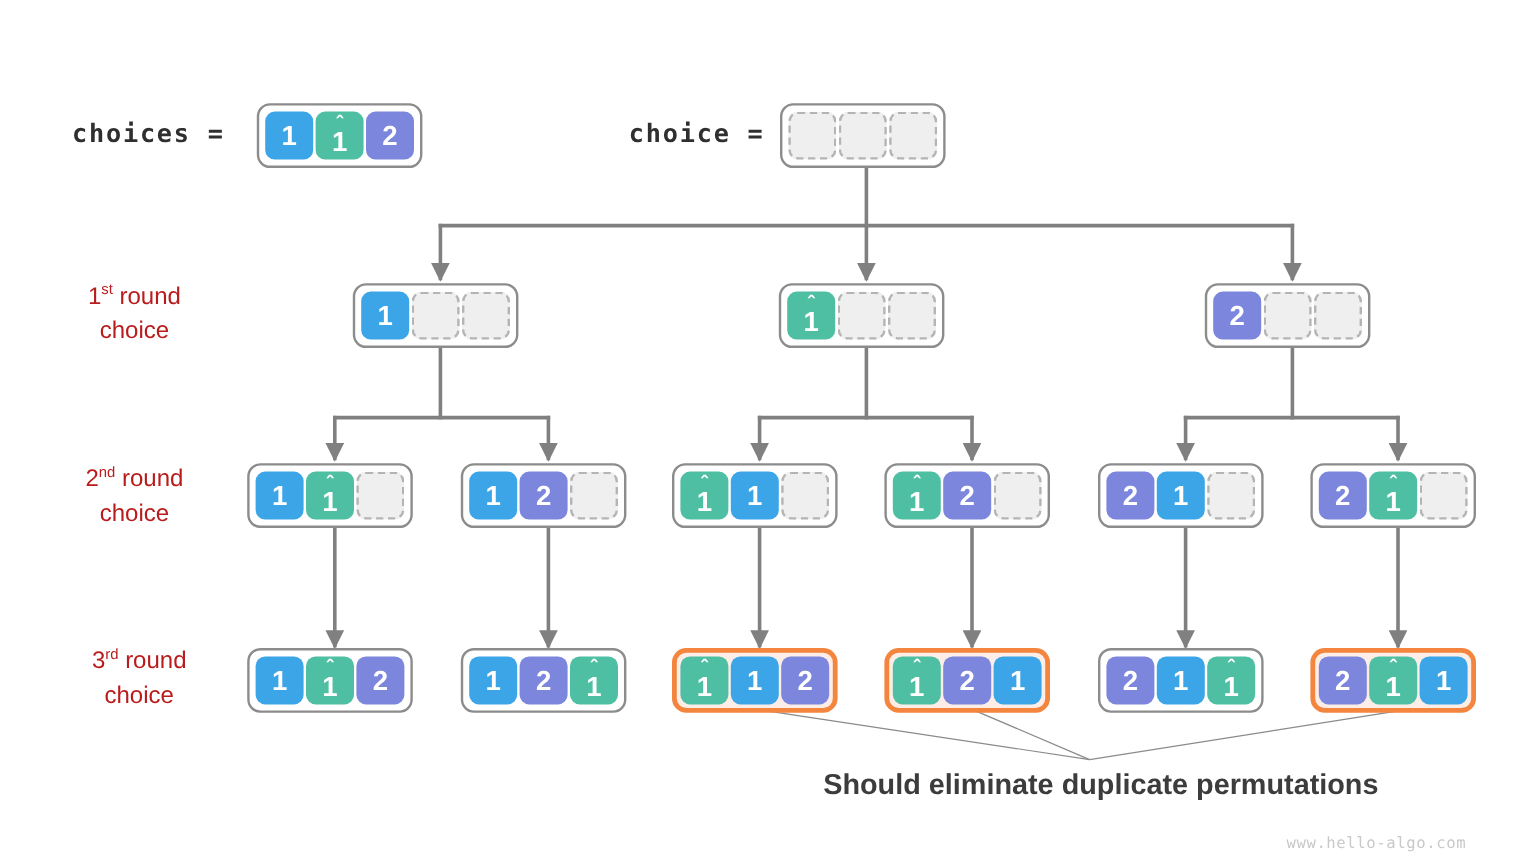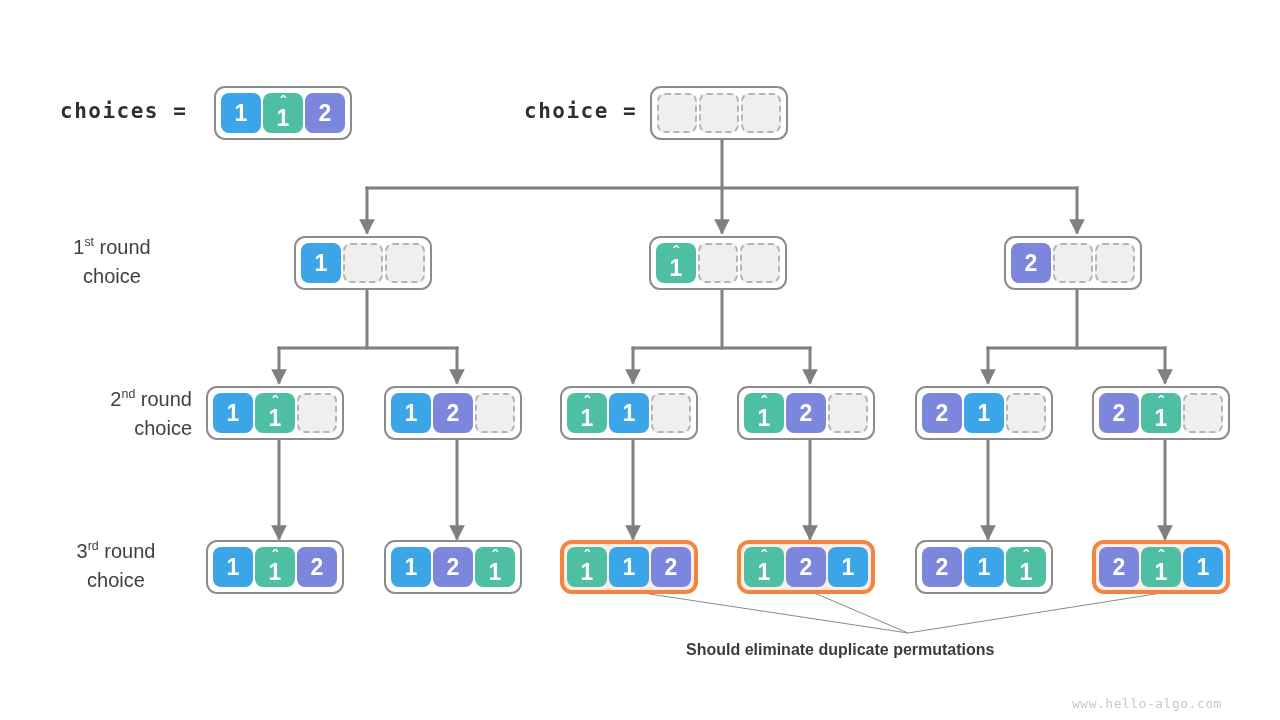--- a/index.html
+++ b/index.html
@@ -37,21 +37,21 @@
     white-space: nowrap;
     z-index: 3;
   }
   
   .round-label {
     position: absolute;
     width: 160px;
     text-align: center;
     font-size: 20px;
     line-height: 1.45;
-    color: #404040;
+    color: #b91c1c;
     z-index: 3;
   }
   .round-label sup {
     font-size: 0.62em;
     vertical-align: super;
     line-height: 0;
   }
   
   .arr {
     position: absolute;
@@ -103,21 +103,21 @@
     line-height: 1;
   }
   .cell .base {
     position: relative;
     top: 5px;
   }
 
   
   .caption {
     position: absolute;
-    font-size: 16px;
+    font-size: 24px;
     font-weight: bold;
     color: #3c3c3c;
     white-space: nowrap;
     z-index: 3;
   }
   .watermark {
     position: absolute;
     font-family: "DejaVu Sans Mono", "Liberation Mono", monospace;
     font-size: 13px;
     color: #c9c9c9;
@@ -197,21 +197,21 @@
   <div class="arr" id="state-box" style="left:650px; top:86px;">
       <div class="cell empty"></div>
       <div class="cell empty"></div>
       <div class="cell empty"></div>
     </div>
 
   <div class="round-label" style="left:32px; top:233px;">
     <span><span>1</span><sup>st</sup><span> round</span></span><br>
     <span>choice</span>
   </div>
-  <div class="round-label" style="left:32px; top:385px;text-align:right;">
+  <div class="round-label" style="left:32px; top:385px;">
     <span><span>2</span><sup>nd</sup><span> round</span></span><br>
     <span>choice</span>
   </div>
   <div class="round-label" style="left:36px; top:537px;">
     <span><span>3</span><sup>rd</sup><span> round</span></span><br>
     <span>choice</span>
   </div>
 
   <div id="level1-host">
       <div class="arr" style="left: 294px; top: 236px;">

